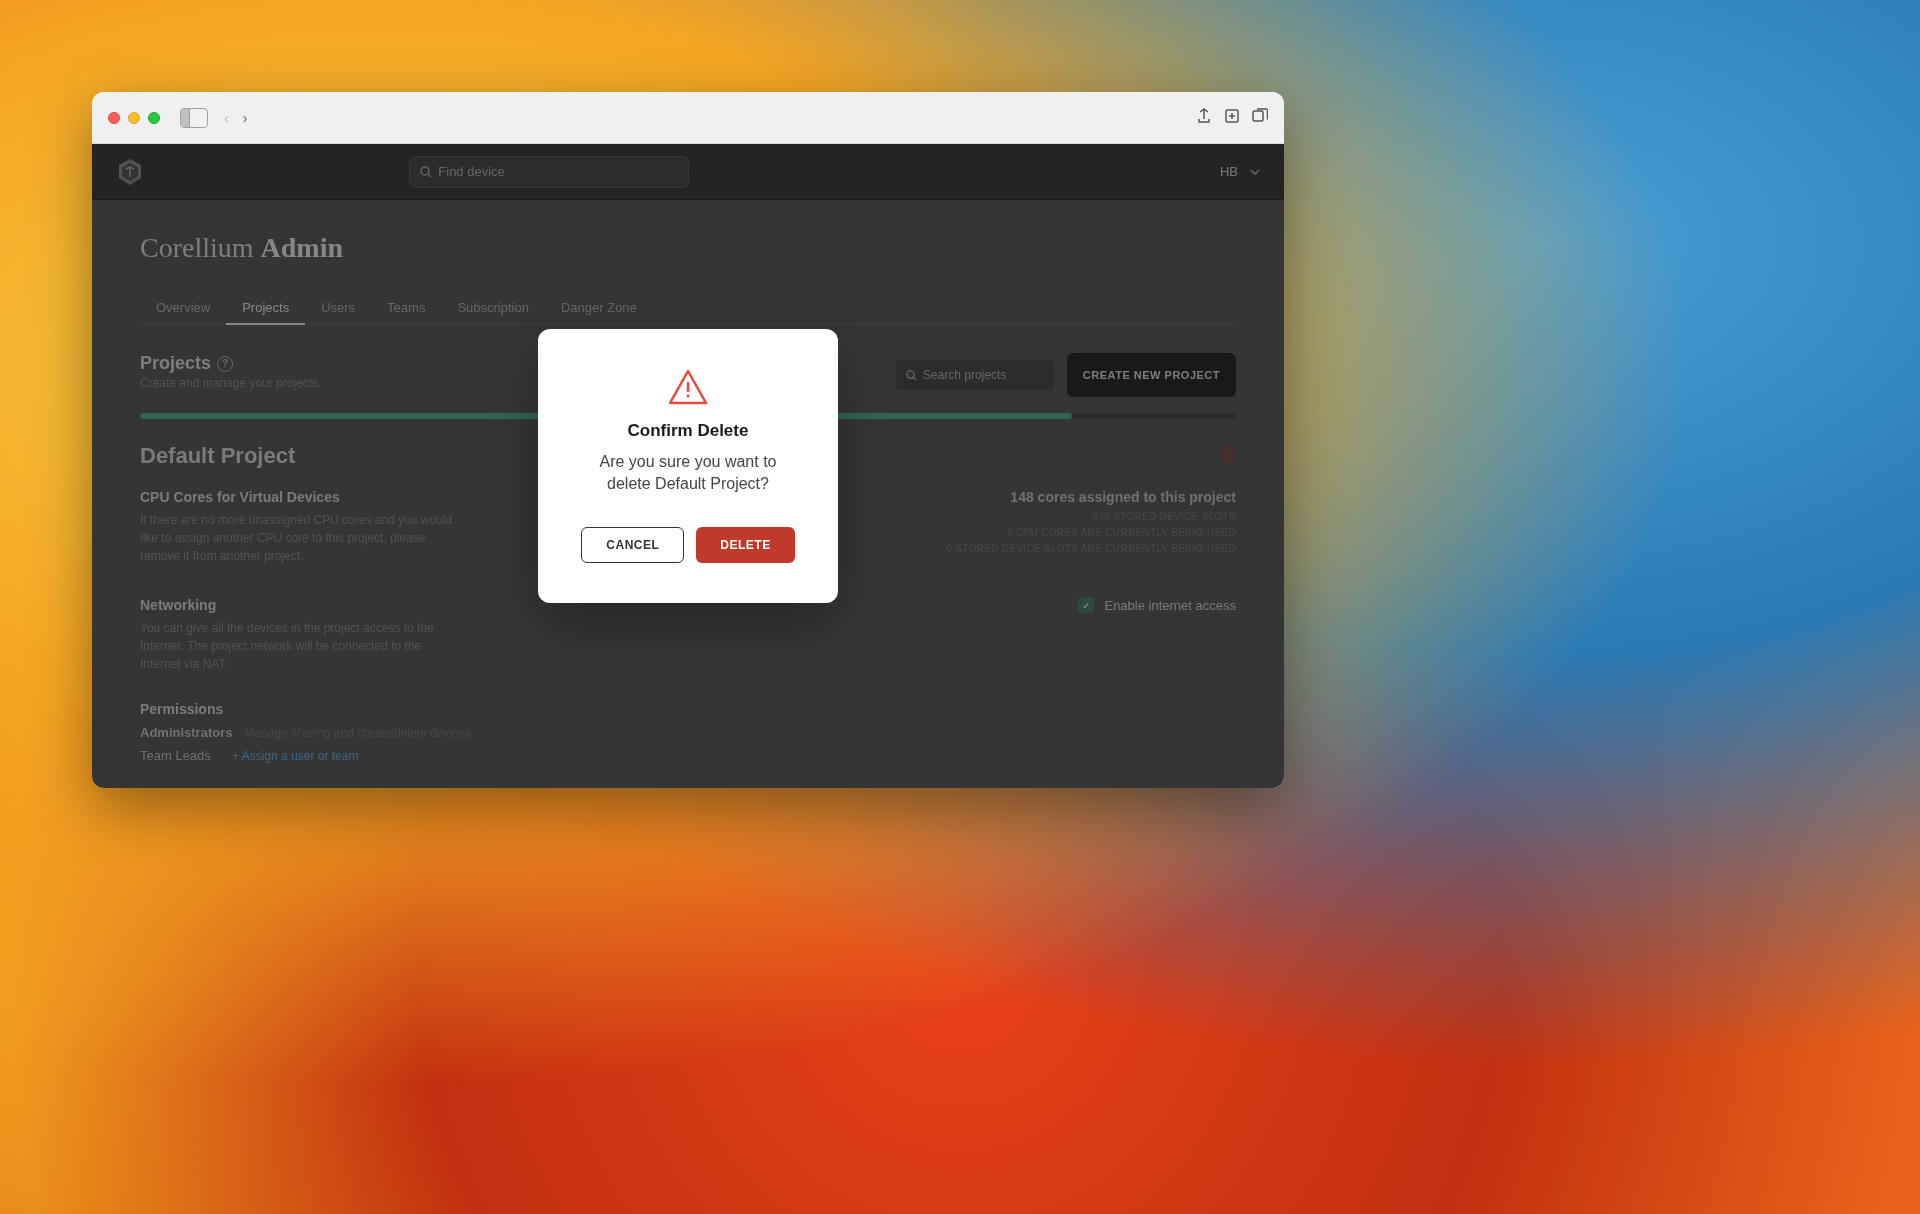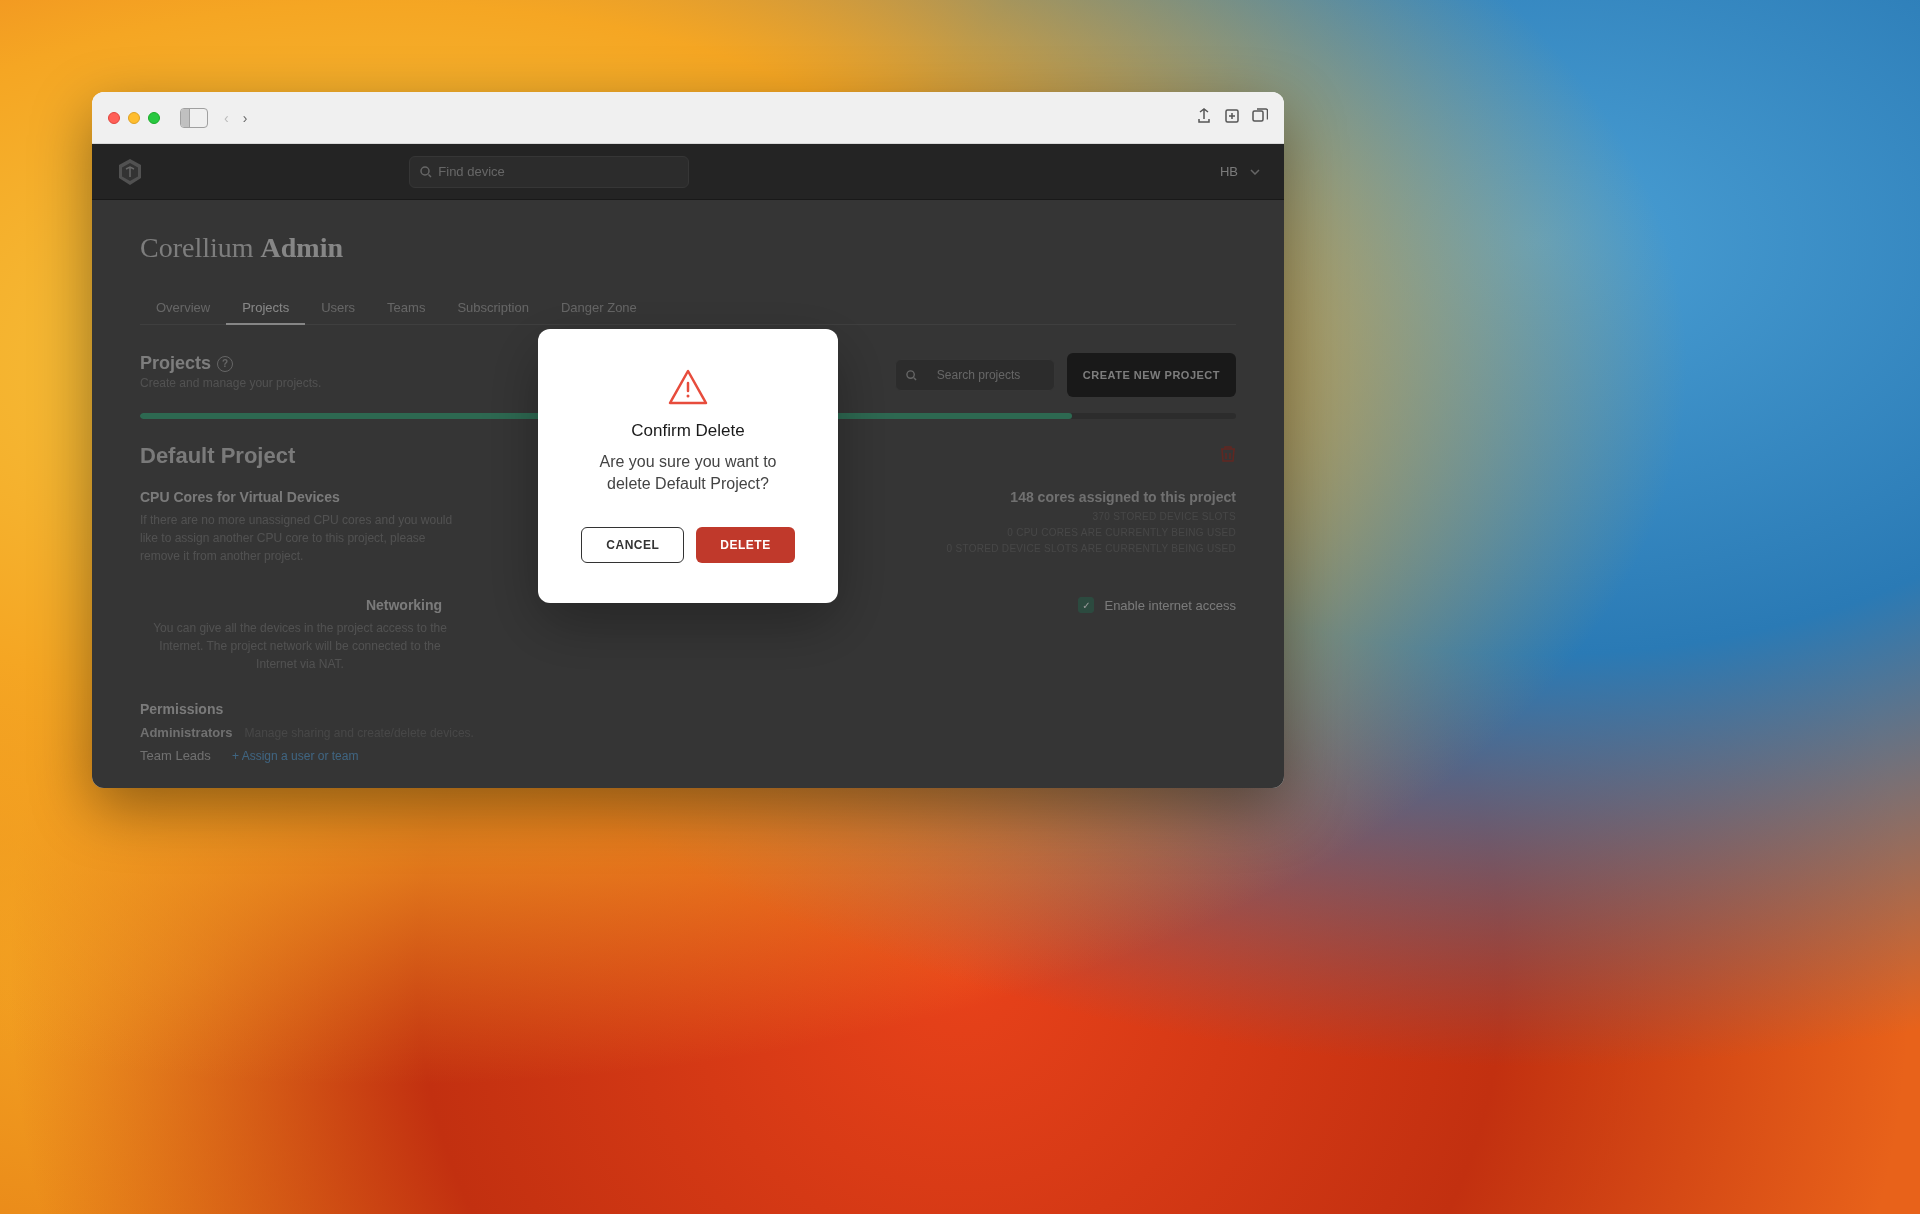--- a/index.html
+++ b/index.html
@@ -269,21 +269,21 @@
     }
 
     .search-projects {
       height: 32px;
       background: #4a4a4a;
       border: 1px solid #5a5a5a;
       border-radius: 6px;
       display: flex;
       align-items: center;
       padding: 0 10px;
-      gap: 20px;
+      gap: 6px;
       color: #aaa;
       font-size: 12px;
       min-width: 160px;
     }
 
     .create-btn {
       height: 44px;
       background: #2a2a2a;
       color: #d0d0d0;
       border: none;
@@ -363,21 +363,21 @@
 
     .cores-detail {
       font-size: 10px;
       color: #777;
       line-height: 1.6;
       text-transform: uppercase;
       letter-spacing: 0.3px;
     }
 
     
-    .networking-section { margin-bottom: 28px; text-align: center; }
+    .networking-section { margin-bottom: 28px; }
 
     .networking-grid {
       display: grid;
       grid-template-columns: 1fr 1fr;
       gap: 0 40px;
     }
 
     .checkbox-row {
       display: flex;
       align-items: center;
@@ -468,21 +468,21 @@
     }
 
     .warning-triangle {
       width: 40px;
       height: 36px;
       display: inline-block;
     }
 
     .modal-title {
       font-size: 17px;
-      font-weight: 400;
+      font-weight: 700;
       color: #1a1a1a;
       margin-bottom: 10px;
       text-align: center;
     }
 
     .modal-message {
       font-size: 16px;
       color: #444;
       margin-bottom: 32px;
       line-height: 1.4;

